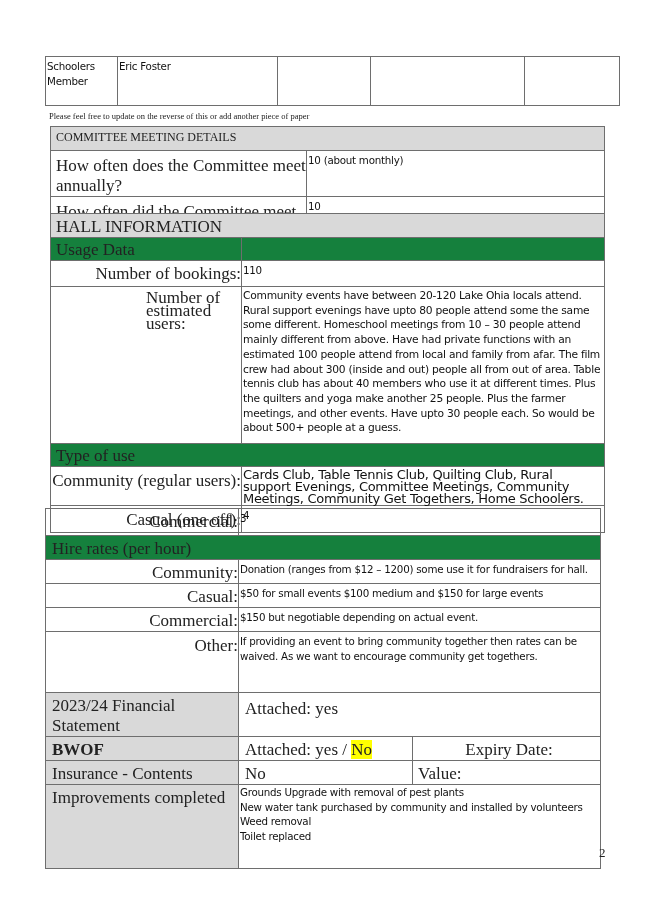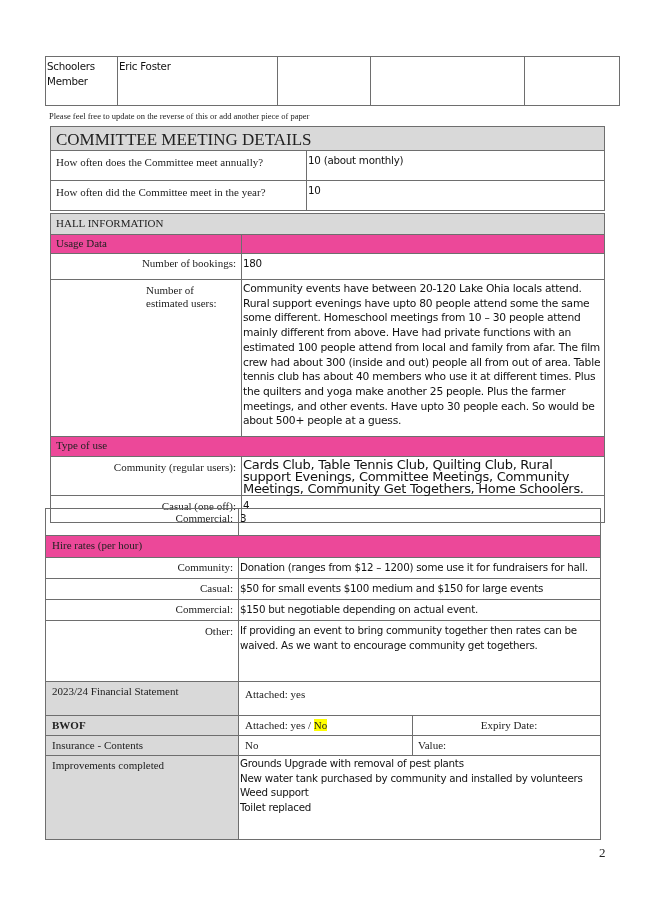--- a/index.html
+++ b/index.html
@@ -1,24 +1,24 @@
 <!DOCTYPE html>
 <html><head>
   <meta charset="utf-8">
   <style>
     html, body { margin: 0; padding: 0; background: #ffffff; }
     body { width: 645px; height: 912px; position: relative; overflow: hidden; }
     .serif { font-family: "Liberation Serif", "DejaVu Serif", serif; }
     table { border-collapse: collapse; position: absolute; table-layout: fixed; }
     td { border: 1px solid #6e6e6e; vertical-align: top; padding: 0; }
     .sans-val { font-family: "DejaVu Sans", "Liberation Sans", sans-serif; font-size: 10.3px; line-height: 14.6px; color: #111; letter-spacing: -0.25px; padding: 2px 0 0 1px; }
-    .serif-lbl { font-family: "Liberation Serif", "DejaVu Serif", serif; font-size: 11px; color: #222; }
+    .serif-lbl { font-family: "Liberation Serif", "DejaVu Serif", serif; font-size: 17px; color: #222; }
     .hdr { background: #d9d9d9; }
-    .sub { background: #ec4899; }
-    .right { text-align: right; padding-right: 5px; }
+    .sub { background: #15803d; }
+    .right { text-align: right; }
     .hl { background: #ffff00; }
 
     
     #tbl-committee { left: 45px; top: 56px; width: 574px; }
     #tbl-committee td { height: 46px; }
 
     #note { position: absolute; left: 49px; top: 111px; font-size: 8.5px; color: #222; }
 
     #tbl-meeting { left: 50px; top: 126px; width: 554px; }
     #tbl-hall { left: 50px; top: 213px; width: 554px; }
@@ -50,21 +50,21 @@
 
 <div id="note" class="serif">Please feel free to update on the reverse of this or add another piece of paper</div>
 
 <table id="tbl-meeting">
   <colgroup>
       <col style="width:256px">
       <col style="width:298px">
     </colgroup>
   <tbody>
       <tr>
-    <td colspan="2" class="hdr serif-lbl" style="height:20px;padding:3px 0 0 5px;font-size:17px;">COMMITTEE MEETING DETAILS</td>
+    <td colspan="2" class="hdr serif-lbl" style="height:20px;padding:3px 0 0 5px;font-size:12px;">COMMITTEE MEETING DETAILS</td>
   </tr>
   <tr>
     <td class="serif-lbl" style="height:24px;padding:5px 0 0 5px;">How often does the Committee meet annually?</td>
     <td class="sans-val">10 (about monthly)</td>
   </tr>
   <tr>
     <td class="serif-lbl" style="height:24px;padding:5px 0 0 5px;">How often did the Committee meet in the year?</td>
     <td class="sans-val">10</td>
   </tr>
 </tbody>
@@ -78,21 +78,21 @@
   <tbody>
       <tr>
     <td colspan="2" class="hdr serif-lbl" style="height:17px;padding:3px 0 0 5px;">HALL INFORMATION</td>
   </tr>
   <tr>
     <td class="sub serif-lbl" style="height:16px;padding:2px 0 0 5px;">Usage Data</td>
     <td class="sub"></td>
   </tr>
   <tr>
     <td class="serif-lbl right" style="height:22px;padding-top:3px;">Number of bookings:</td>
-    <td class="sans-val">180</td>
+    <td class="sans-val">110</td>
   </tr>
   <tr>
     <td class="serif-lbl" style="height:152px;padding:4px 0 0 95px;line-height:13px;">
       <div>Number of</div>
       <div>estimated users:</div>
     </td>
     <td class="sans-val" style="white-space:pre-line;font-size:10.7px;line-height:14.7px;">Community events have between 20-120 Lake Ohia locals attend.
 Rural support evenings have upto 80 people attend some the same some different.  Homeschool meetings from 10 – 30 people attend mainly different from above.  Have had private functions with an estimated 100 people attend from local and family from afar.  The film crew had about 300 (inside and out) people all from out of area.  Table tennis club has about 40 members who use it at different times.  Plus the quilters and yoga make another 25 people.  Plus the farmer meetings, and other events.  Have upto 30 people each.  So would be about 500+ people at a guess.</td>
   </tr>
   <tr>
@@ -151,20 +151,20 @@
   <tr>
     <td class="hdr serif-lbl" style="height:16px;padding:3px 0 0 6px;margin-top:29px;">Insurance  -  Contents</td>
     <td class="serif-lbl" style="padding:3px 0 0 6px;">No</td>
     <td class="serif-lbl" style="padding:3px 0 0 5px;">Value:</td>
   </tr>
   <tr>
     <td class="hdr serif-lbl" style="height:80px;padding:3px 0 0 6px;">Improvements  completed</td>
     <td colspan="2" class="sans-val" style="padding-top:0;margin-left:24px;">
       <div>Grounds Upgrade with removal of pest plants</div>
       <div>New water tank purchased by community and installed by volunteers</div>
-      <div>Weed support</div>
+      <div>Weed removal</div>
       <div>Toilet replaced</div>
     </td>
   </tr>
 </tbody>
   </table>
 
 <div id="page-num" class="serif">2</div>
 
 </body></html>

